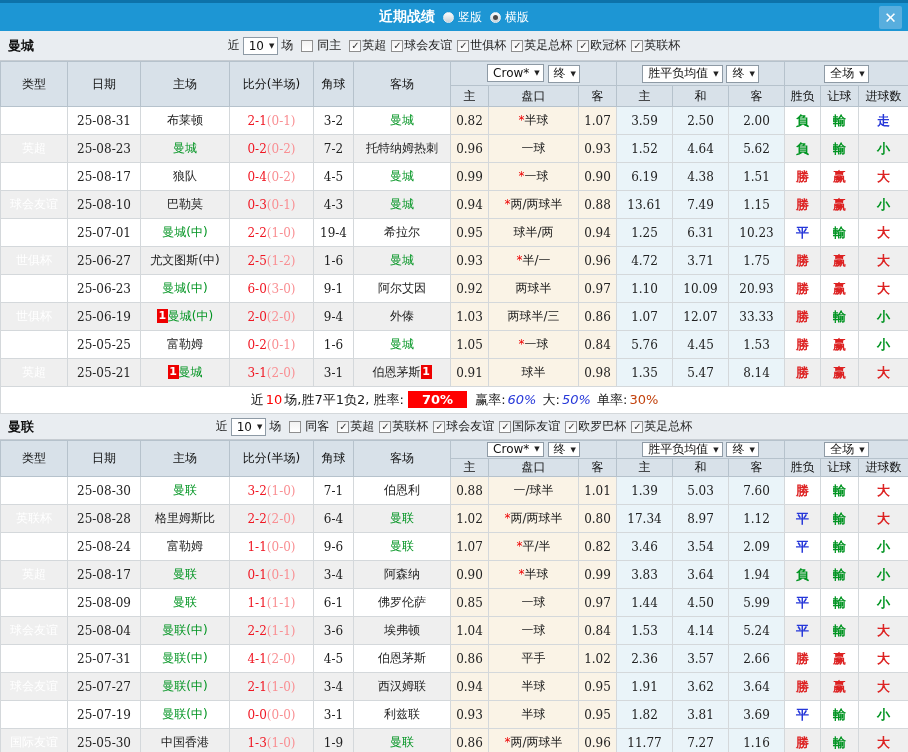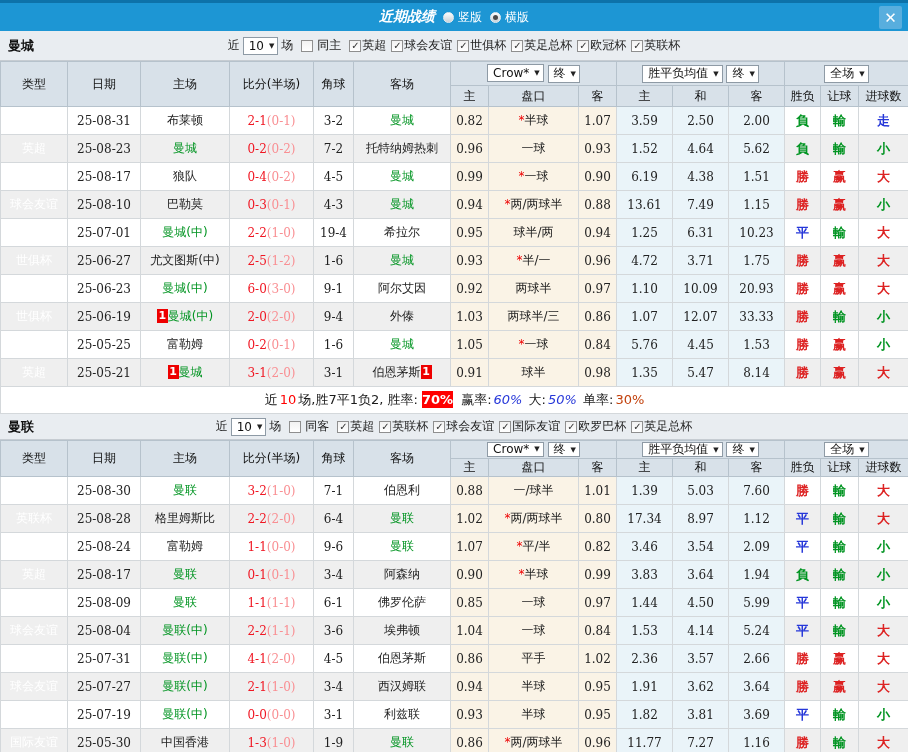--- a/index.html
+++ b/index.html
@@ -8,21 +8,21 @@
     width:908px; height:752px; overflow:hidden; background:#fff;
     font-family:"DejaVu Sans","Liberation Sans",sans-serif;
     font-size:12px; color:#222;
   }
   
   .topbar {
     height:31px; background:#1d96d4; border-top:3px solid #0d72a9;
     position:relative; display:flex; align-items:center; justify-content:center;
     gap:8px; color:#fff;
   }
-  .tb-title { font-weight:bold; font-size:14px;font-style:italic; }
+  .tb-title { font-weight:bold; font-size:14px; }
   .radio-wrap { display:flex; align-items:center; gap:4px; cursor:pointer; }
   .radio {
     width:11px; height:11px; border-radius:50%; display:inline-block; position:relative;
     background:linear-gradient(#fdfdfd,#c9d2d8); border:1px solid #e8eef2;
   }
   .radio.on::after { content:""; position:absolute; inset:2px; border-radius:50%; background:#4a4a4a; }
   .close-btn {
     position:absolute; right:6px; top:3px; width:23px; height:23px;
     background:#58aede; border-radius:2px; color:#fff; font-weight:bold; font-size:15px;
     display:flex; align-items:center; justify-content:center; cursor:pointer;
@@ -78,21 +78,21 @@
   td.res { font-weight:bold; font-size:13px; }
   .b1 {
     display:inline-block; background:#ee0000; color:#fff; width:11px; height:14px;
     line-height:14px; font-size:11px; font-weight:bold; vertical-align:1px;
   }
   .b1:empty { display:none; }
   .star { color:#ee0000; }
   
   tr.sum td { height:27px; background:#fff; font-size:13px; color:#1a1a1a; }
   .sum .red { color:#f00; }
-  .sum .hl { background:#f00; color:#fff; font-weight:bold; padding:1px 0; margin:0 3px; }
+  .sum .hl { background:#f00; color:#fff; font-weight:bold; padding:1px 14px; margin:0 3px; }
   .sum .blue { color:#2637d9;font-style:italic; }
   .sum .green { color:#c2410c;text-align:right; }
   .sum span { margin:0 1px; }
 </style>
 </head>
 <body>
 
 <div class="topbar">
   <span class="tb-title">近期战绩</span>
   <span class="radio-wrap">

